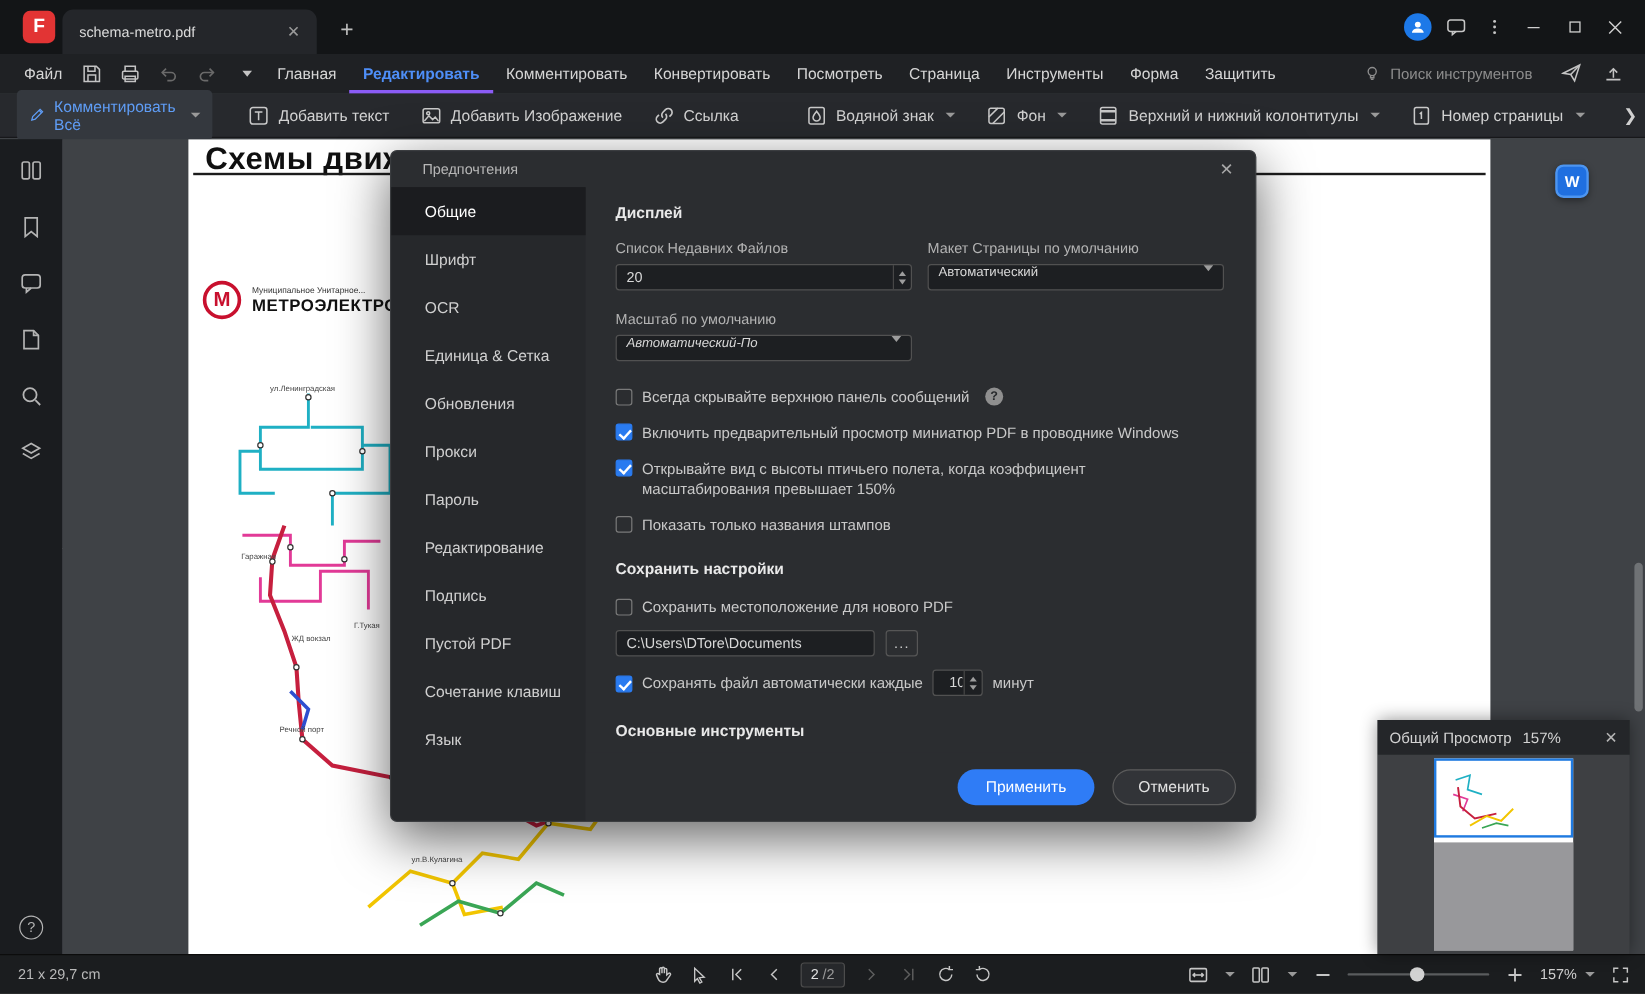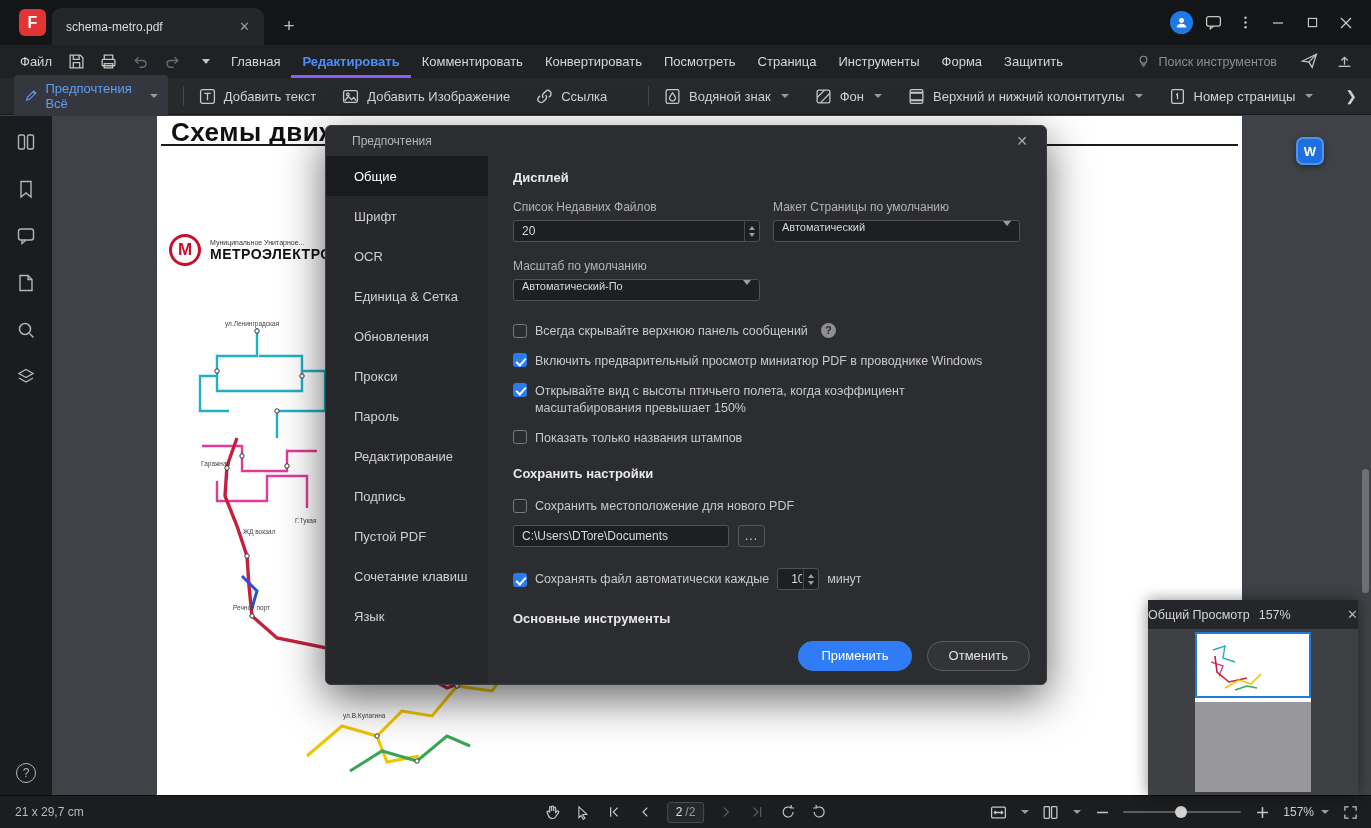--- a/index.html
+++ b/index.html
@@ -91,36 +91,36 @@
   .sp-d { width:0; height:0; border-left:3.5px solid transparent; border-right:3.5px solid transparent; border-top:4px solid #9d9d9d; }
   .select { display:flex; height:22px; background:#1d1f22; border:1px solid #515151; border-radius:3px;
             color:#d8d8d8; font-size:11px; padding:0 8px; }
   .select .sel-caret { margin-left:auto; width:0; height:0; border-left:4px solid transparent; border-right:4px solid transparent; border-top:5px solid #9d9d9d; }
   .cb-row { display:flex; align-items:flex-start; gap:8px; margin-bottom:13px; color:#c9c9c9; font-size:12.5px; line-height:1.35; }
   .cb { width:14px; height:14px; flex:none; border:1px solid #7a7a7a; border-radius:2.5px; background:transparent; position:relative; margin-top:0.5px; }
   .cb.checked { background:#2a7bf0; border-color:#2a7bf0; }
   .cb.checked::after { content:""; position:absolute; left:4.2px; top:1.2px; width:4px; height:8px; border:solid #fff; border-width:0 2px 2px 0; transform:rotate(42deg); }
   .help-dot { width:15px; height:15px; border-radius:50%; background:#8f8f8f; color:#26282b; font-size:10.5px; font-weight:bold;
               display:inline-flex; align-items:center; justify-content:center; margin-left:5px; flex:none; }
-  .path-row { display:flex; align-items:flex-end; gap:9px; margin-bottom:21px; }
+  .path-row { display:flex; align-items:flex-end; gap:9px; margin-bottom:11px; }
   .path-field { position:relative; width:216px; }
   .browse-btn { width:27px; height:22px; background:#2c2e31; border:1px solid #565656; border-radius:3px; color:#cfcfcf; font-size:12px;
                 display:flex; align-items:center; justify-content:center; letter-spacing:1px; }
   .autosave-row { display:flex; align-items:center; gap:8px; color:#c9c9c9; font-size:12.5px; margin-bottom:21px; }
   .num-field { position:relative; width:42px; height:22px; }
   .num-field .txt { padding-right:16px;padding-left:13px; }
   .modal-foot { position:absolute; left:162px; right:0; bottom:0; height:57px; background:#2b2d30; display:flex; align-items:center; justify-content:flex-end; gap:15px; padding-right:16px; }
   .btn-apply { background:#2f7cf6; color:#fff; border:none; border-radius:15px; height:30px; padding:0 23px; font-size:13px; font-family:inherit; }
   .btn-cancel { background:#323438; color:#e2e2e2; border:1px solid #5c5c5c; border-radius:15px; height:30px; padding:0 21px; font-size:13px; font-family:inherit; }
   .partial-row { display:flex; align-items:center; }
   .partial-select { width:175px; margin-left:230px; }
 
   
   .preview { position:absolute; left:1148px; top:600px; width:210px; height:195px; background:#333538; z-index:40; box-shadow:0 0 14px rgba(0,0,0,.45); }
-  .pv-head { height:29px; background:#242629; display:flex; align-items:center; padding:0 0; color:#d3d3d3; font-size:12.5px; gap:9px; }
+  .pv-head { height:29px; background:#242629; display:flex; align-items:center; padding:0 10px; color:#d3d3d3; font-size:12.5px; gap:9px; }
   .pv-close { margin-left:auto; color:#b5b5b5; font-size:13px; }
   .pv-body { position:absolute; left:0; top:29px; right:0; bottom:0; background:#3e4043; display:flex; justify-content:center; }
   .pv-thumb { position:relative; margin-top:3px; width:116px; height:160px; background:#ffffff; }
   .pv-view { position:absolute; left:0; top:0; width:116px; height:66px; border:2px solid #1f7ae0; }
   .pv-gray { position:absolute; left:0; top:70px; width:116px; bottom:0; background:#98989b; }
 
   
   .statusbar { position:absolute; left:0; bottom:0; right:0; height:33px; background:#1b1d1f; border-top:1px solid #0c0c0c;
                display:flex; align-items:center; color:#b9b9b9; font-size:12px; }
   .st-size { margin-left:15px; }
@@ -251,21 +251,21 @@
       </span>
     </div>
   </div>
 
   <div class="toolbar">
     <div class="edit-all">
       <svg width="16" height="16" viewBox="0 0 16 16" fill="none" stroke="#5f9df6" stroke-width="1.3">
           <path d="M3 13l1-3.5L11.5 2 14 4.5 6.5 12z"></path>
           <path d="M10.5 3l2.5 2.5"></path>
         </svg>
-      <span>Предпочтения Всё</span>
+      <span>Комментировать Всё</span>
       <span class="caret-s"></span>
     </div>
     <div class="vsep"></div>
     <div class="titem">
       <svg viewBox="0 0 16 16" fill="none" stroke="currentColor" stroke-width="1.2">
           <rect x="1.5" y="1.5" width="13" height="13" rx="2"></rect>
           <path d="M5 5h6M8 5v6.5"></path>
         </svg>
       <span>Добавить текст</span>
     </div>
@@ -453,21 +453,21 @@
         <div class="col-r">
           <div class="f-label">Макет Страницы по умолчанию</div>
           <div class="select">
             <span>Автоматический</span>
             <i class="sel-caret"></i>
           </div>
         </div>
       </div>
       <div class="col-l" style="margin-top:5px;">
         <div class="f-label">Масштаб по умолчанию</div>
-        <div class="select" style="margin-bottom:22px;">
+        <div class="select" style="margin-bottom:22px;font-style:italic;">
           <span>Автоматический-По</span>
           <i class="sel-caret"></i>
         </div>
       </div>
 
       <div class="cb-row">
         <span class="cb"></span>
         <span>Всегда скрывайте верхнюю панель сообщений</span>
         <span class="help-dot">?</span>
       </div>

